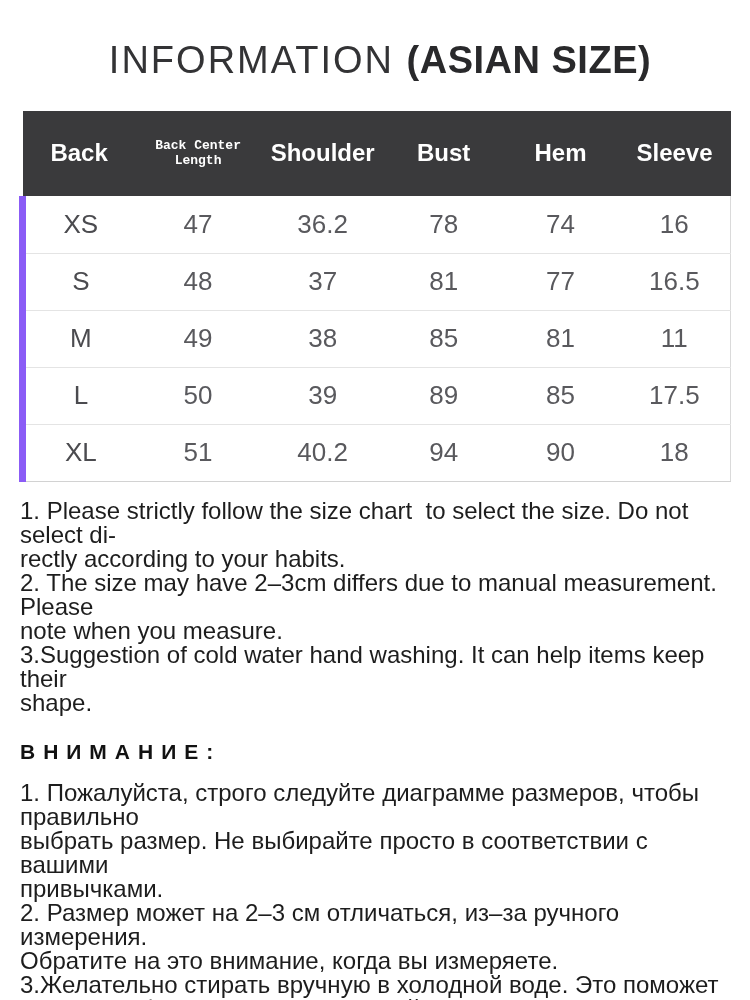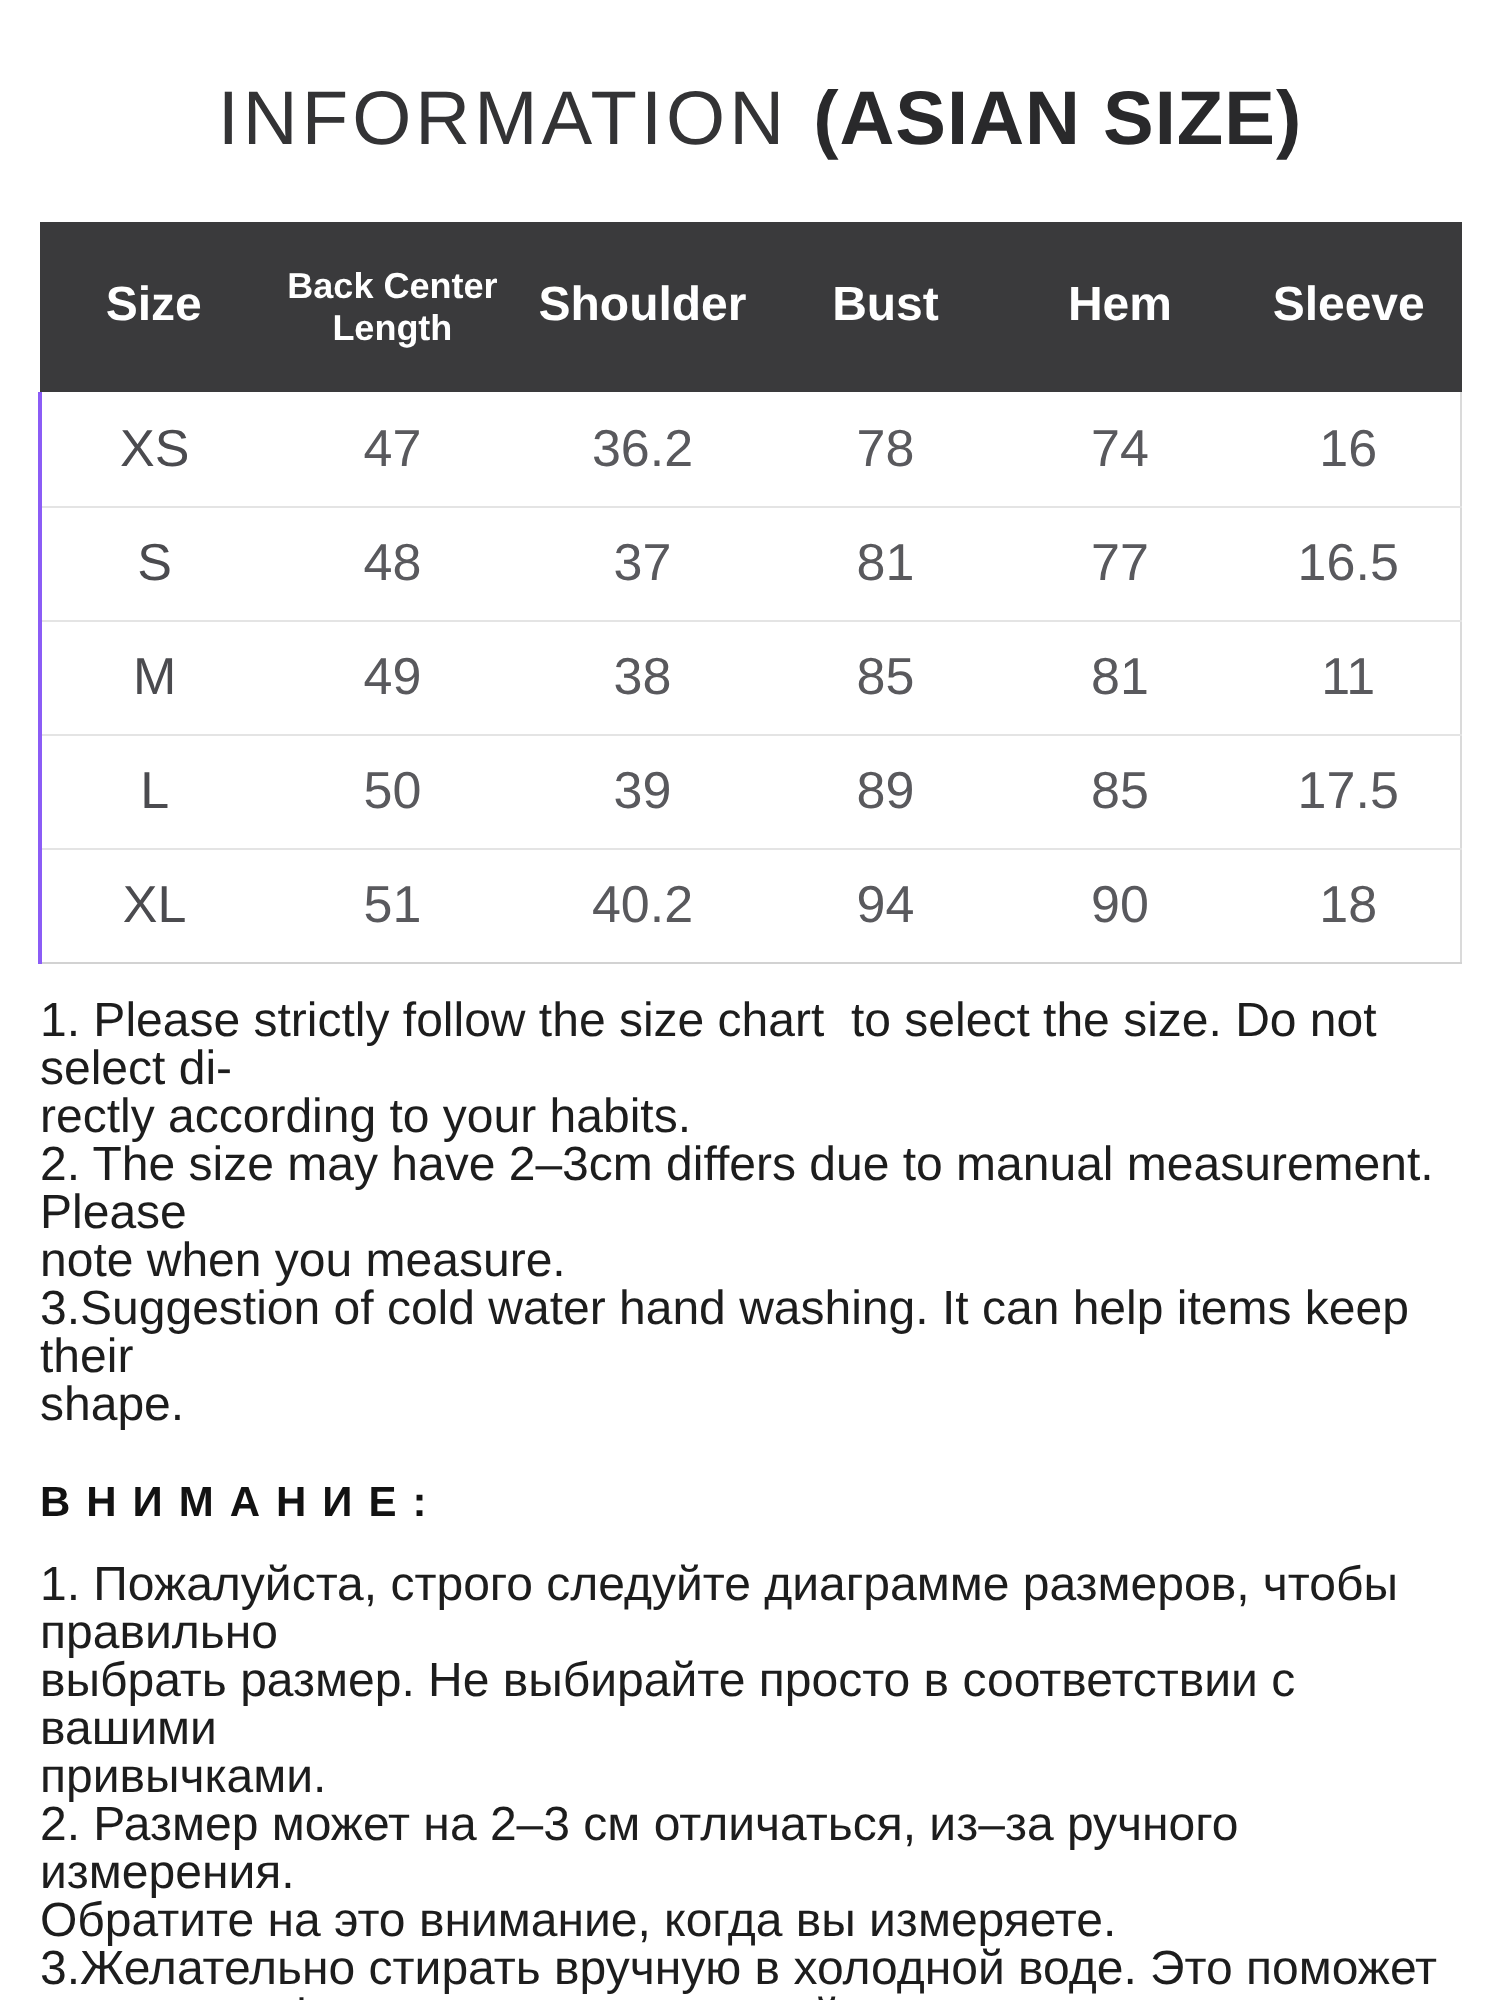--- a/index.html
+++ b/index.html
@@ -38,33 +38,33 @@
     color: #ffffff;
     height: 85px;
     font-size: 24px;
     font-weight: 600;
     text-align: center;
     vertical-align: middle;
     white-space: pre-line;
     line-height: 1.12;
     padding: 0;
   }
-  .size-table thead th.th-small { font-size: 18px; }
+  .size-table thead th.th-small { font-size: 13px; font-family: Liberation Mono, monospace; }
   .size-table tbody td {
     height: 57px;
     text-align: center;
     vertical-align: middle;
     font-size: 26px;
     font-weight: 400;
     color: #59595d;
     border-bottom: 1px solid #e4e4e4;
     padding: 0;
   }
   .size-table tbody td.size-col { color: #4b4b4f; }
-  .size-table tbody td:first-child { border-left: 2px solid #8b5cf6; }
+  .size-table tbody td:first-child { border-left: 7px solid #8b5cf6; }
   .size-table tbody td:last-child  { border-right: 1px solid #dadada; }
   .size-table tbody tr:last-child td { border-bottom: 1px solid #d2d2d2; }
 
   
   .note-heading {
     margin: 37px 20px 0 20px;
     font-size: 21px;
     line-height: 25px;
     font-weight: 700;
     color: #121212;
@@ -94,21 +94,21 @@
   <colgroup>
     <col style="width:16%">
       <col style="width:17.6%">
       <col style="width:17.6%">
       <col style="width:16.6%">
       <col style="width:16.4%">
       <col style="width:15.8%">
   </colgroup>
   <thead>
     <tr>
-      <th>Size</th>
+      <th>Back</th>
       <th class="th-small">Back Center
 Length</th>
       <th>Shoulder</th>
       <th>Bust</th>
       <th>Hem</th>
       <th>Sleeve</th>
     </tr>
   </thead>
   <tbody>
     <tr>

